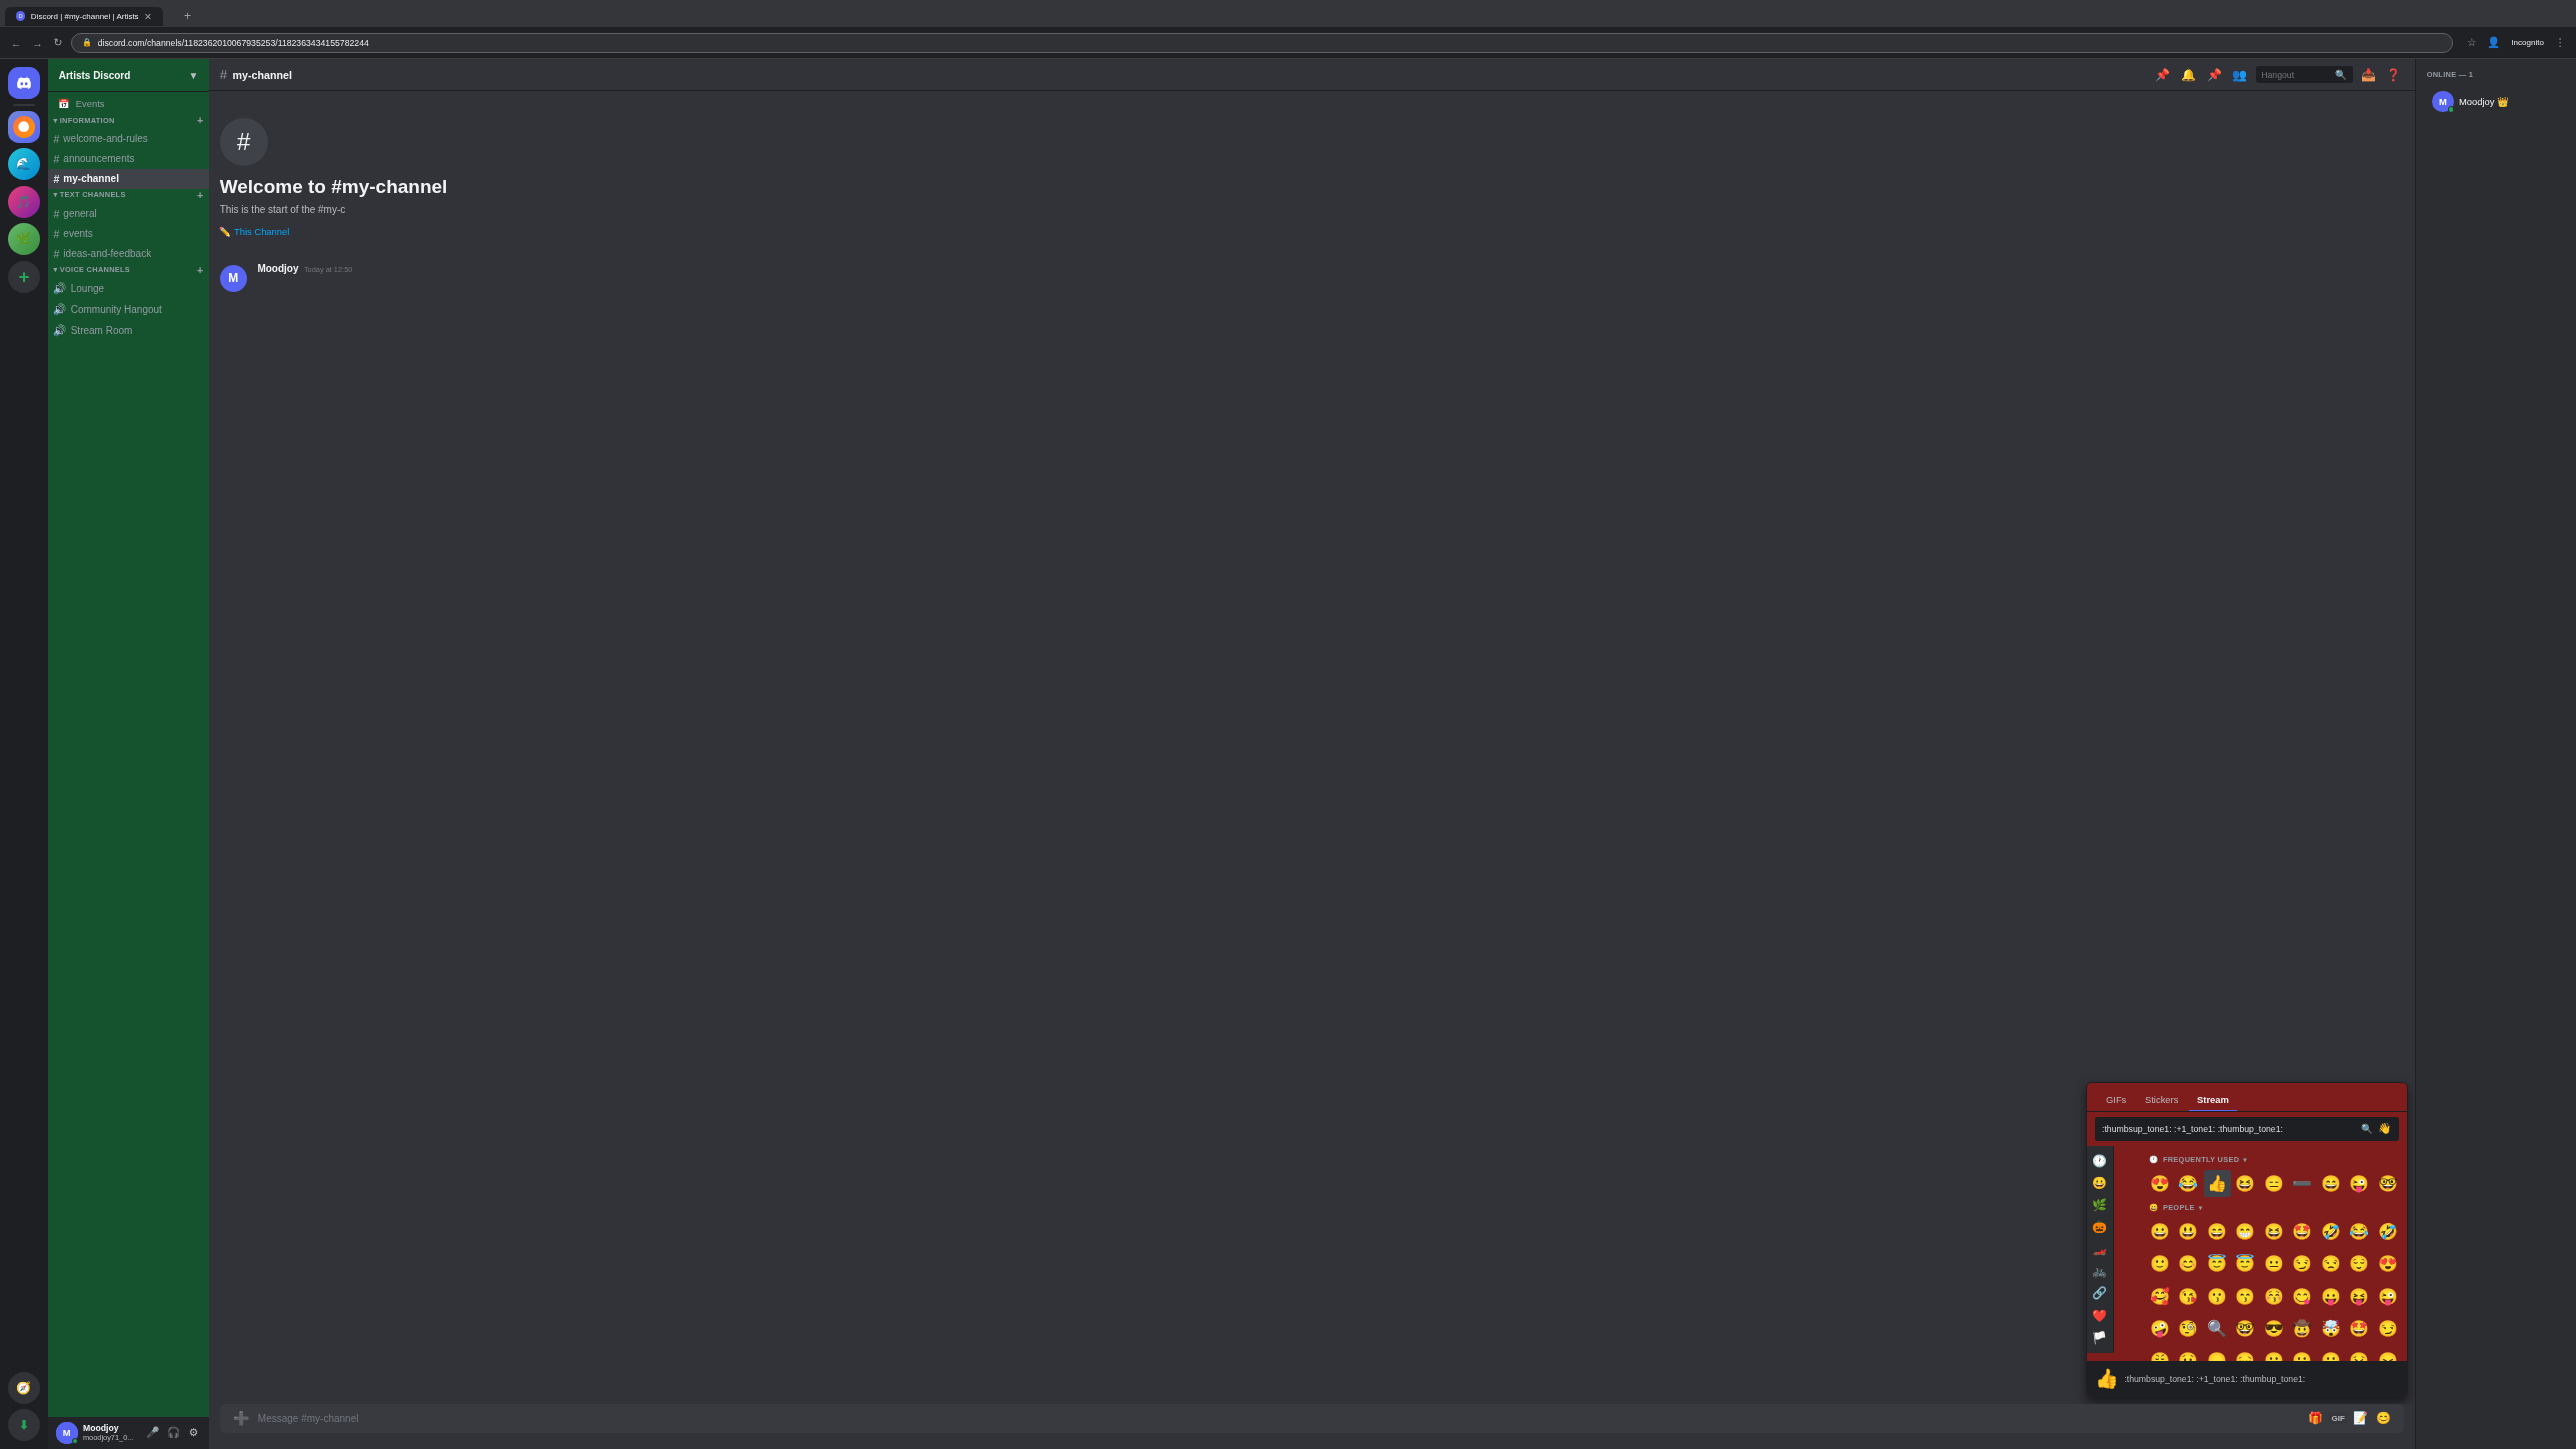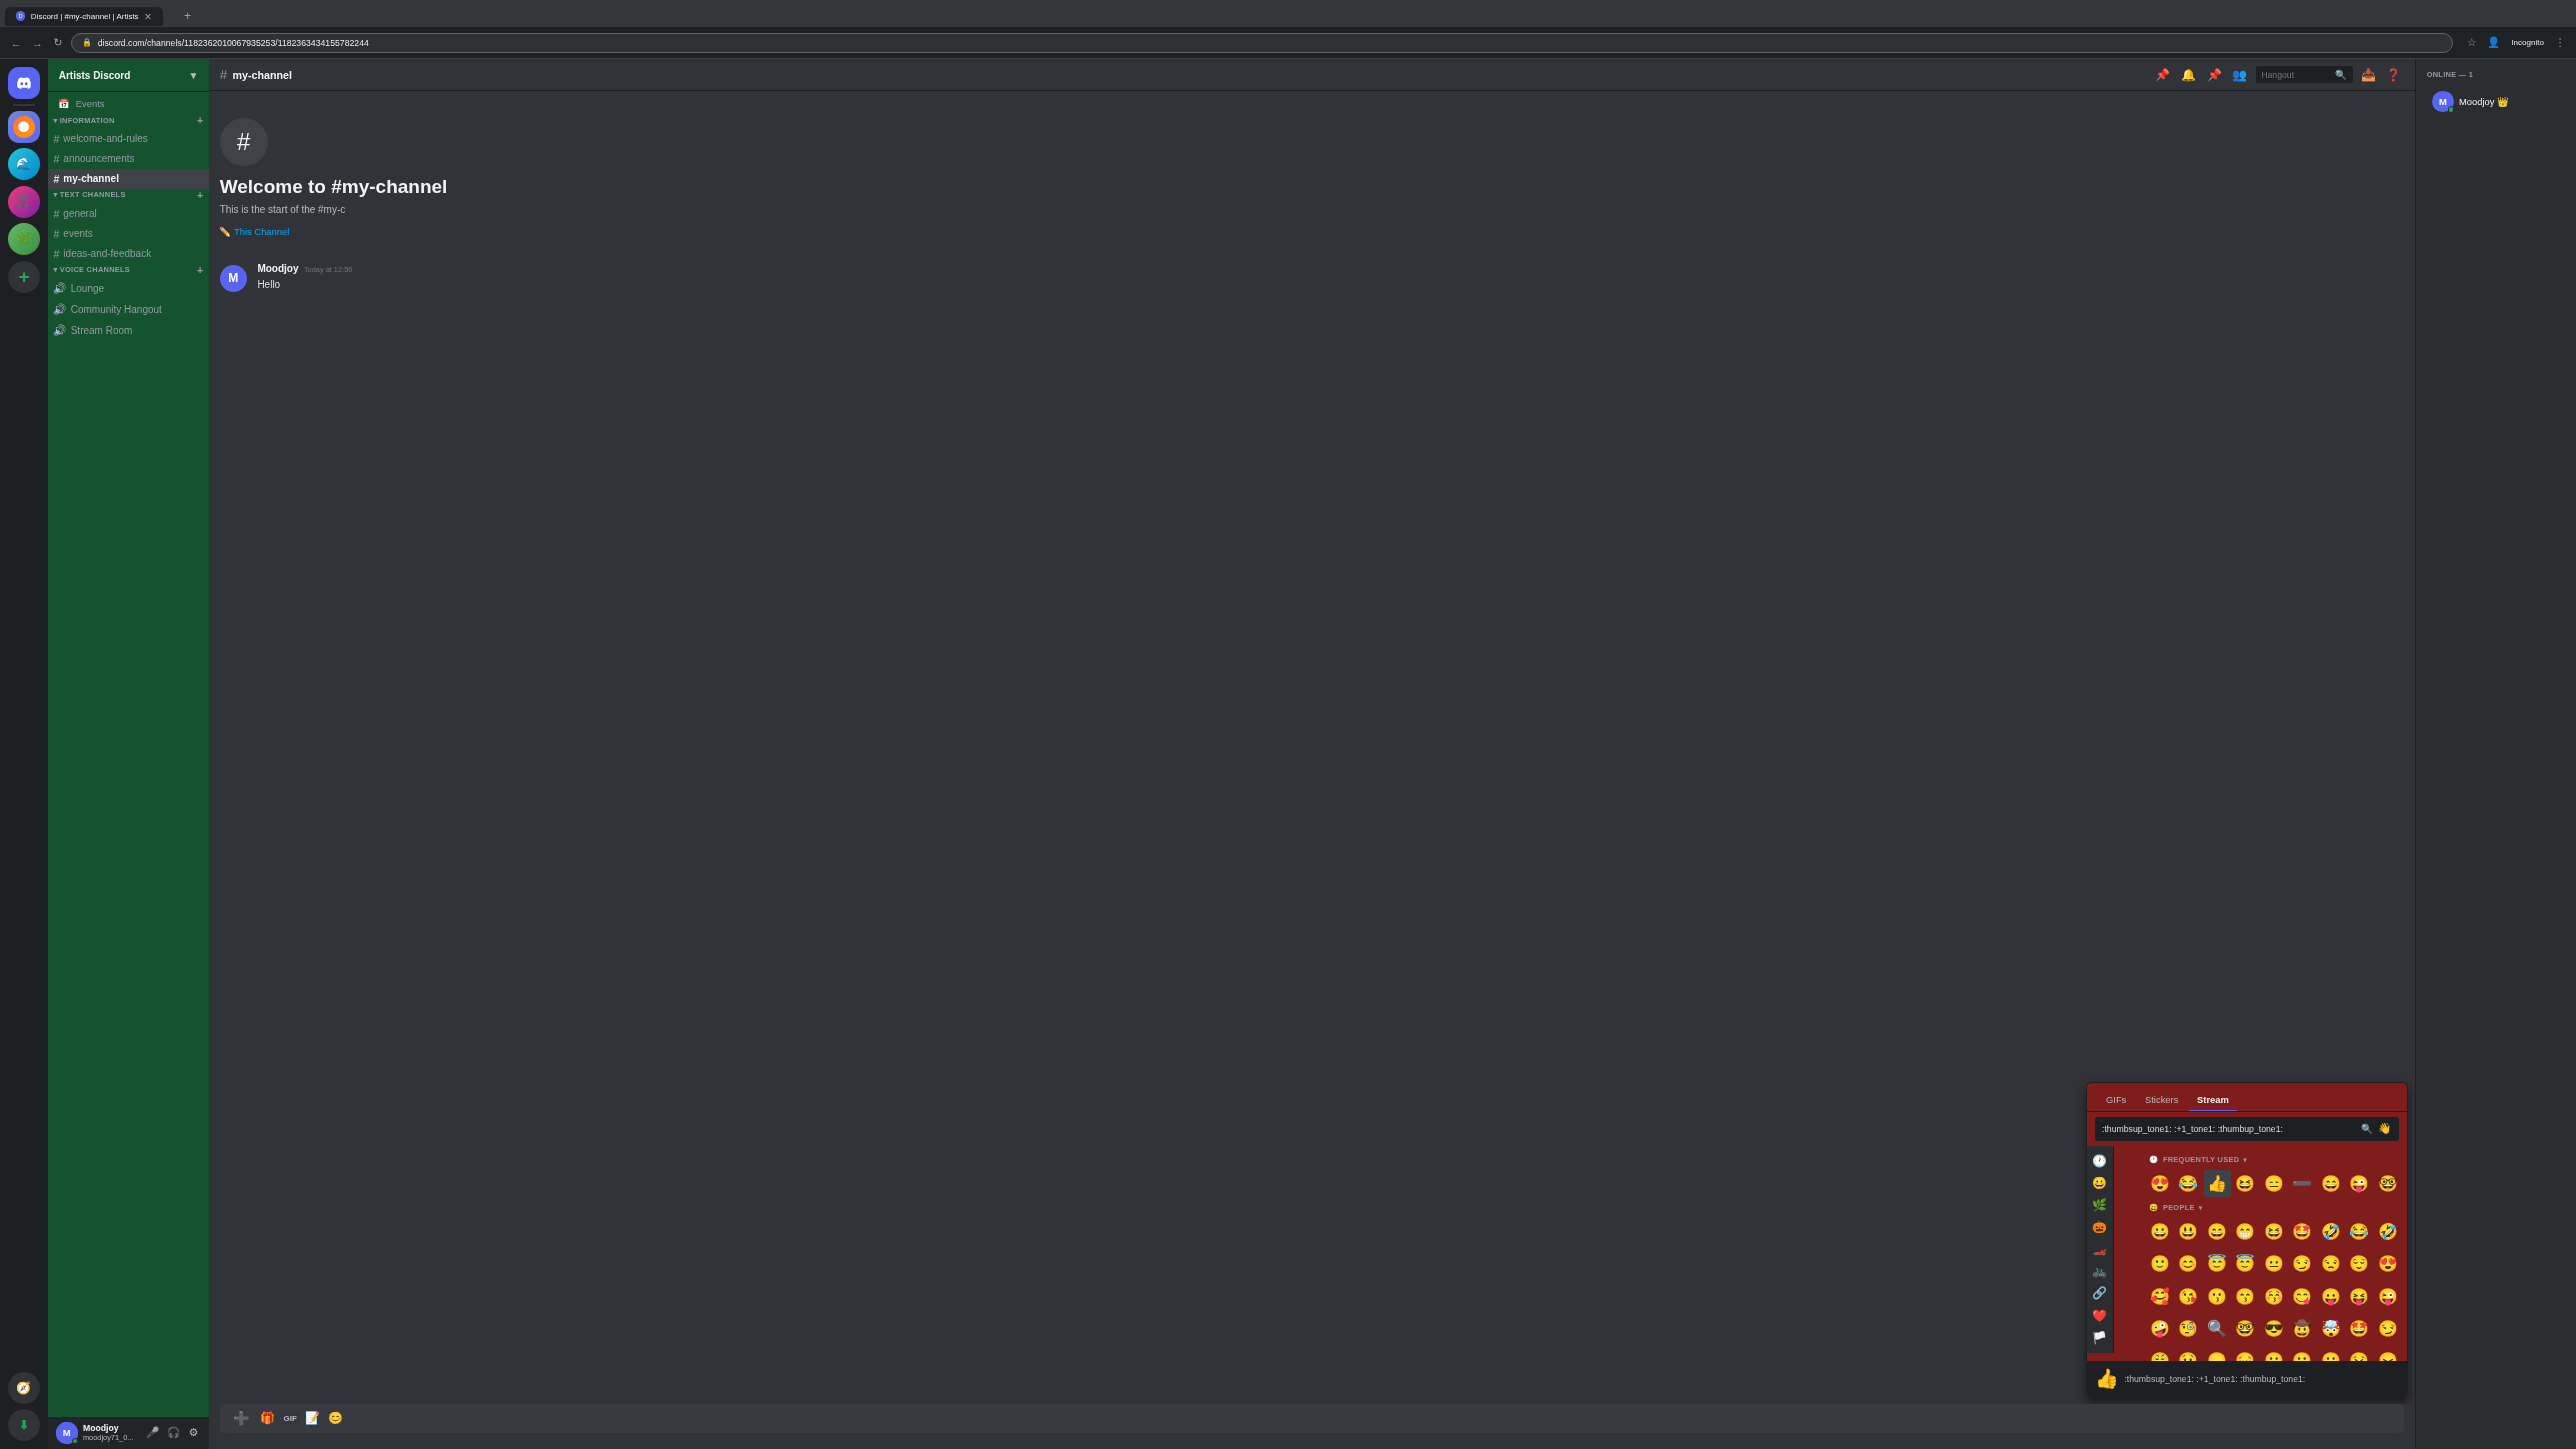--- a/index.html
+++ b/index.html
@@ -310,21 +310,20 @@
         </div>
       </div>
 
       <div class="message-group">
         <div class="message-avatar">M</div>
         <div class="message-content">
           <div class="message-header">
             <span class="message-author">Moodjoy</span>
             <span class="message-timestamp">Today at 12:50</span>
           </div>
-          <div class="message-text">Hello</div>
         </div>
       </div>
 
       <div class="emoji-picker-overlay" style="position:absolute;bottom:6.7px;right:6.7px;">
 
         <div class="emoji-picker-tabs">
           <span class="emoji-tab">GIFs</span>
           <span class="emoji-tab">Stickers</span>
           <span class="emoji-tab active">Stream</span>
         </div>
@@ -434,20 +433,21 @@
         <div class="emoji-preview">
           <span class="emoji-preview-icon">👍</span>
           <span class="emoji-preview-name">:thumbsup_tone1: :+1_tone1: :thumbup_tone1:</span>
         </div>
       </div>
     </div>
 
     <div class="input-area">
       <div class="message-input-wrapper">
         <span class="input-add-btn">➕</span>
+        <input class="message-input" placeholder="Message #my-channel" readonly="" style="">
         <div class="input-actions">
           <span class="input-action-btn">🎁</span>
           <span class="input-action-btn" style="font-size:8px;font-weight:bold;color:#b9bbbe;background:#35373c;padding:1.3px 2.7px;border-radius:2px;">GIF</span>
           <span class="input-action-btn">📝</span>
           <span class="input-action-btn">😊</span>
         </div>
       </div>
     </div>
   </div>
 

